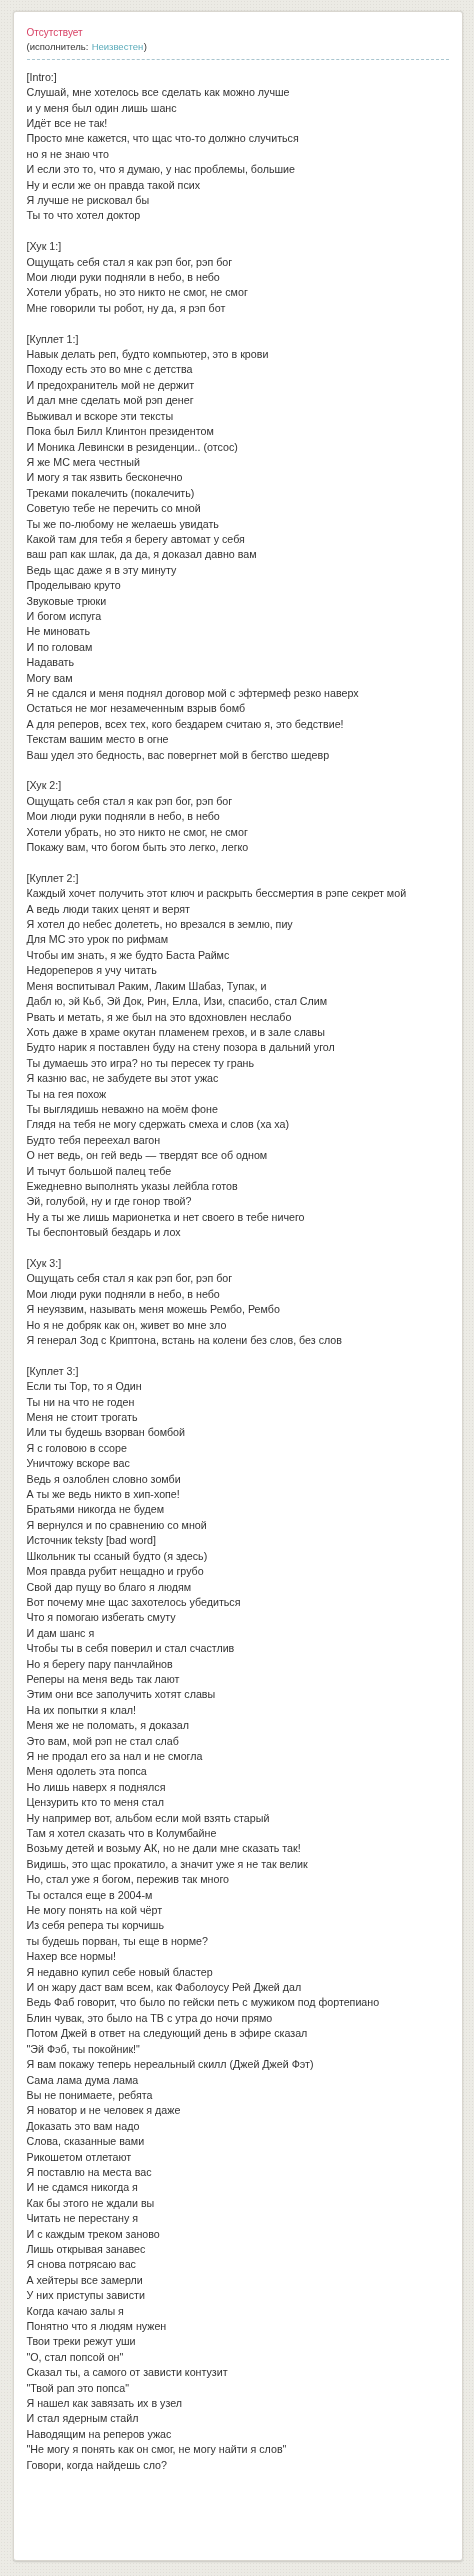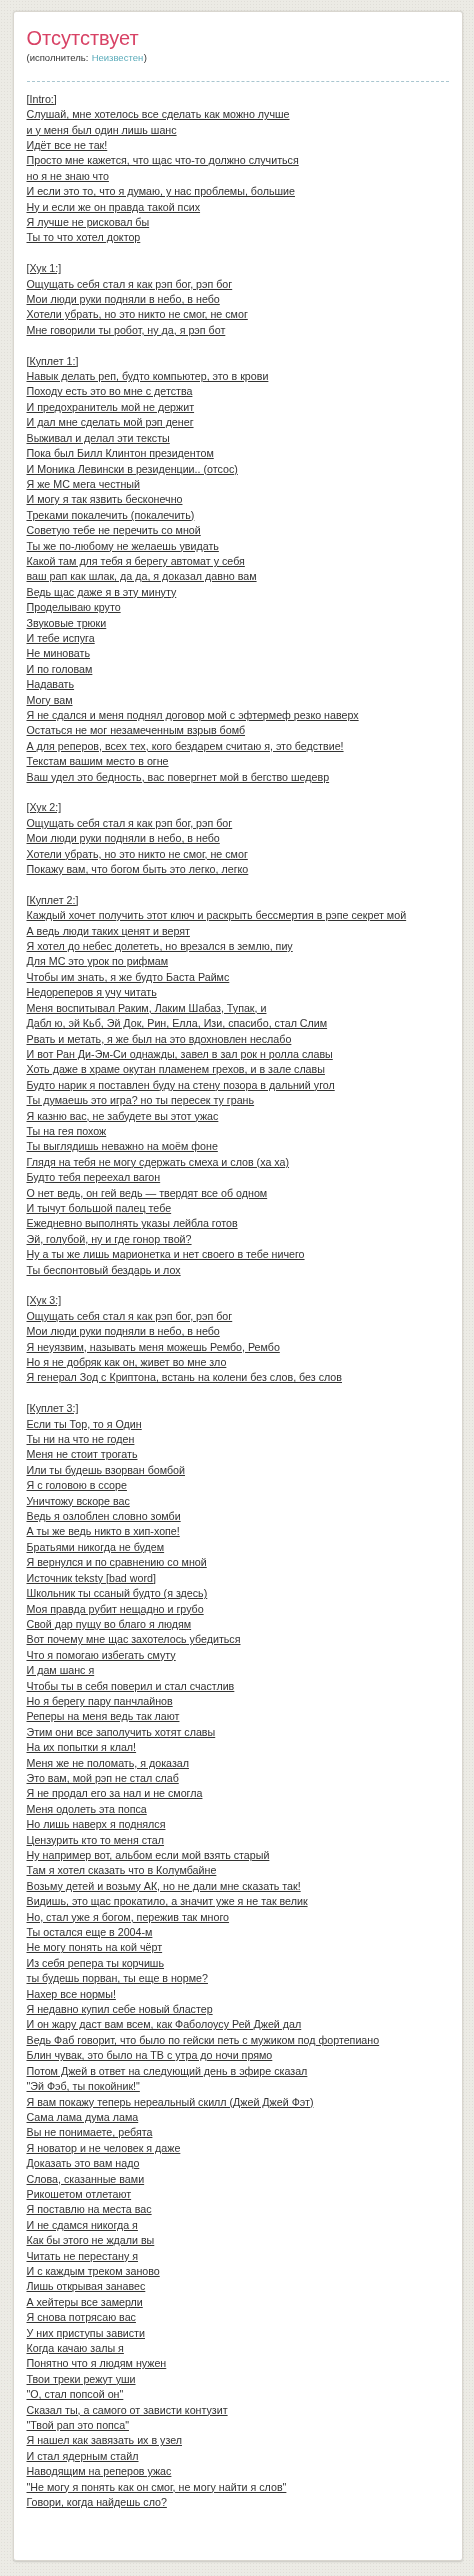--- a/index.html
+++ b/index.html
@@ -26,43 +26,42 @@
   }
   .card{
     background:var(--card-bg);
     border:0.6px solid #d9d6cf;
     border-radius:3px;
     box-shadow:0 0.6px 1.8px rgba(0,0,0,0.15);
     padding:15px 13px 18px 13px;
     min-height:2550px;
   }
   h1.song-title{
-    font-size:20px;
+    font-size:10px;
     font-weight:400;
     color:var(--accent);
     margin:0 0 3.6px 0;
     line-height:1.1;
   }
   .artist-row{
     font-size:9.5px;
     color:var(--text);
-    padding-bottom:18px;
+    padding-bottom:7px;
     border-bottom:0.6px dashed var(--dash);
     margin-bottom:9.5px;
   }
   .artist-row a{
     color:var(--link);
     text-decoration:none;
     margin:0 0.6px;
   }
   .lyrics{
     font-size:10.7px;
     line-height:15.4px;
     color:var(--text);
-    text-decoration:underline;
   }
   .lyrics .section{
     margin-bottom:15.4px;
   }
   .lyrics .section:last-child{
     margin-bottom:0;
   }
 </style>
 </head>
 <body>
@@ -93,34 +92,34 @@
           <div>Мои люди руки подняли в небо, в небо</div>
           <div>Хотели убрать, но это никто не смог, не смог</div>
           <div>Мне говорили ты робот, ну да, я рэп бот</div>
         </div>
         <div class="section">
           <div>[Куплет 1:]</div>
           <div>Навык делать реп, будто компьютер, это в крови</div>
           <div>Походу есть это во мне с детства</div>
           <div>И предохранитель мой не держит</div>
           <div>И дал мне сделать мой рэп денег</div>
-          <div>Выживал и делал эти тексты</div>
+          <div>Выживал и вскоре эти тексты</div>
           <div>Пока был Билл Клинтон президентом</div>
           <div>И Моника Левински в резиденции.. (отсос)</div>
           <div>Я же МС мега честный</div>
           <div>И могу я так язвить бесконечно</div>
           <div>Треками покалечить (покалечить)</div>
           <div>Советую тебе не перечить со мной</div>
           <div>Ты же по-любому не желаешь увидать</div>
           <div>Какой там для тебя я берегу автомат у себя</div>
           <div>ваш рап как шлак, да да, я доказал давно вам</div>
           <div>Ведь щас даже я в эту минуту</div>
           <div>Проделываю круто</div>
           <div>Звуковые трюки</div>
-          <div>И тебе испуга</div>
+          <div>И богом испуга</div>
           <div>Не миновать</div>
           <div>И по головам</div>
           <div>Надавать</div>
           <div>Могу вам</div>
           <div>Я не сдался и меня поднял договор мой с эфтермеф резко наверх</div>
           <div>Остаться не мог незамеченным взрыв бомб</div>
           <div>А для реперов, всех тех, кого бездарем считаю я, это бедствие!</div>
           <div>Текстам вашим место в огне</div>
           <div>Ваш удел это бедность, вас повергнет мой в бегство шедевр</div>
         </div>
@@ -135,21 +134,20 @@
           <div>[Куплет 2:]</div>
           <div>Каждый хочет получить этот ключ и раскрыть бессмертия в рэпе секрет мой</div>
           <div>А ведь люди таких ценят и верят</div>
           <div>Я хотел до небес долететь, но врезался в землю, пиу</div>
           <div>Для МС это урок по рифмам</div>
           <div>Чтобы им знать, я же будто Баста Раймс</div>
           <div>Недореперов я учу читать</div>
           <div>Меня воспитывал Раким, Лаким Шабаз, Тупак, и</div>
           <div>Дабл ю, эй Кьб, Эй Док, Рин, Елла, Изи, спасибо, стал Слим</div>
           <div>Рвать и метать, я же был на это вдохновлен неслабо</div>
-          <div>И вот Ран Ди-Эм-Си однажды, завел в зал рок н ролла славы</div>
           <div>Хоть даже в храме окутан пламенем грехов, и в зале славы</div>
           <div>Будто нарик я поставлен буду на стену позора в дальний угол</div>
           <div>Ты думаешь это игра? но ты пересек ту грань</div>
           <div>Я казню вас, не забудете вы этот ужас</div>
           <div>Ты на гея похож</div>
           <div>Ты выглядишь неважно на моём фоне</div>
           <div>Глядя на тебя не могу сдержать смеха и слов (ха ха)</div>
           <div>Будто тебя переехал вагон</div>
           <div>О нет ведь, он гей ведь — твердят все об одном</div>
           <div>И тычут большой палец тебе</div>
@@ -218,22 +216,22 @@
           <div>Я новатор и не человек я даже</div>
           <div>Доказать это вам надо</div>
           <div>Слова, сказанные вами</div>
           <div>Рикошетом отлетают</div>
           <div>Я поставлю на места вас</div>
           <div>И не сдамся никогда я</div>
           <div>Как бы этого не ждали вы</div>
           <div>Читать не перестану я</div>
           <div>И с каждым треком заново</div>
           <div>Лишь открывая занавес</div>
+          <div>Я снова потрясаю вас</div>
           <div>А хейтеры все замерли</div>
-          <div>Я снова потрясаю вас</div>
           <div>У них приступы зависти</div>
           <div>Когда качаю залы я</div>
           <div>Понятно что я людям нужен</div>
           <div>Твои треки режут уши</div>
           <div>"О, стал попсой он"</div>
           <div>Сказал ты, а самого от зависти контузит</div>
           <div>"Твой рап это попса"</div>
           <div>Я нашел как завязать их в узел</div>
           <div>И стал ядерным стайл</div>
           <div>Наводящим на реперов ужас</div>

